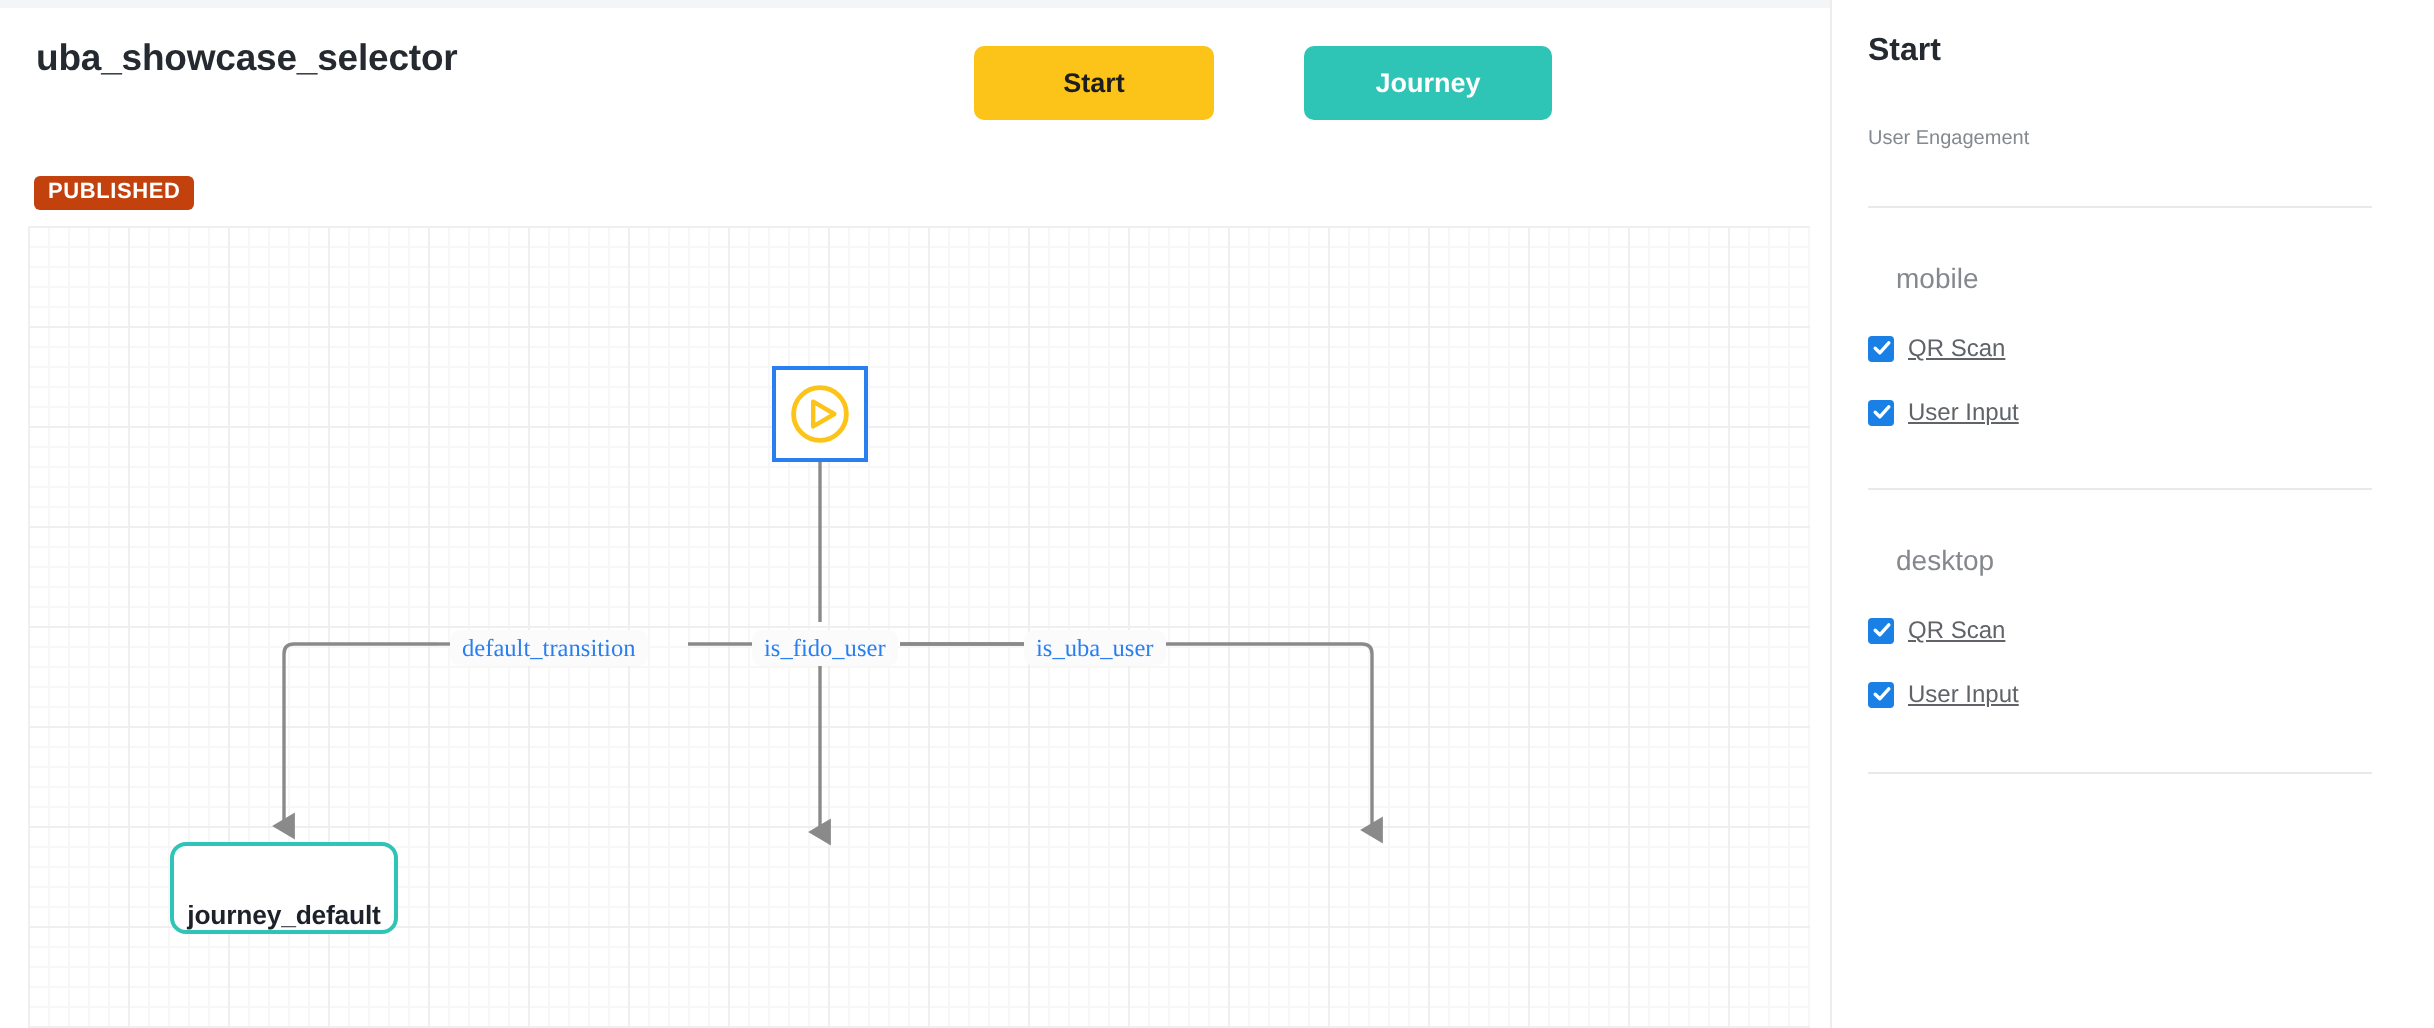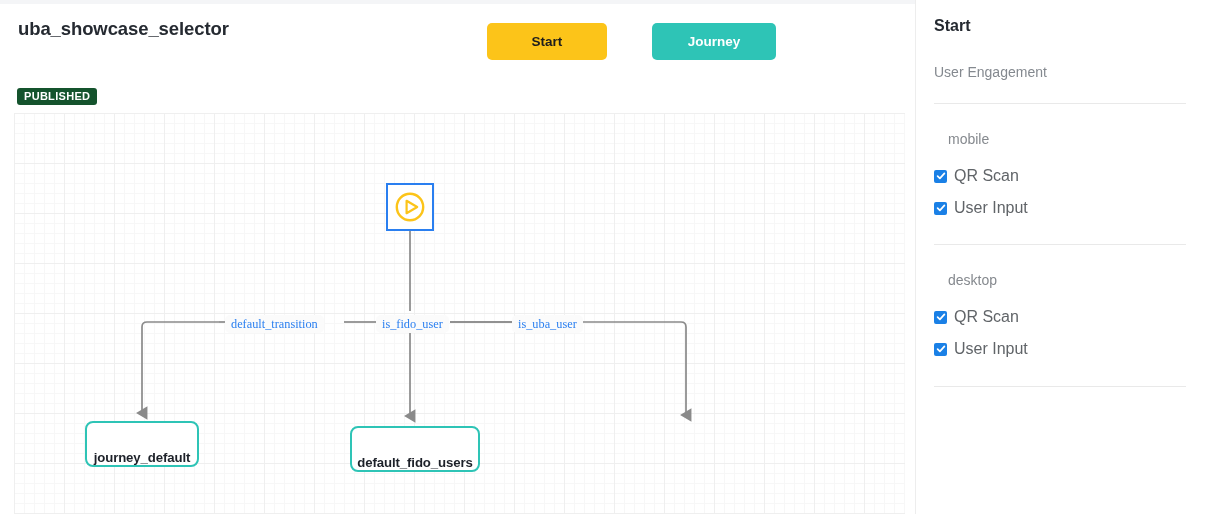--- a/index.html
+++ b/index.html
@@ -22,21 +22,21 @@
     position: absolute; left: 18px; top: 18px;
     font-size: 18.5px; font-weight: 700; color: #252a31;
     letter-spacing: -0.1px;
   }
   .subtitle {
     position: absolute; left: 18px; top: 43px; width: 300px;
     font-size: 13.2px; line-height: 19px; color: #8b9199; font-weight: 400;
   }
   .badge {
     position: absolute; left: 17px; top: 88px;
-    background: #14532d; color: #ffffff;
+    background: #c2410c; color: #ffffff;
     font-size: 11px; font-weight: 600; letter-spacing: 0.3px;
     padding: 3px 7px 3px 7px; border-radius: 3px; line-height: 1;
   }
 
   .btnrow { position: absolute; left: 487px; top: 23px; display: flex; gap: 17px; }
   .btn {
     border: none; border-radius: 5px;
     font-family: "Liberation Sans", sans-serif;
     font-size: 13.5px; font-weight: 700;
     height: 37px; cursor: pointer;
@@ -97,21 +97,21 @@
   .sidebar {
     position: absolute; left: 915px; top: 0; width: 302px; height: 514px;
     background: #ffffff; border-left: 1px solid #ededed;
   }
   .sb-title {
     position: absolute; left: 18px; top: 17px;
     font-size: 16px; font-weight: 700; color: #252a31;
   }
   .sb-sub {
     position: absolute; left: 18px; top: 64px;
-    font-size: 14px; color: #84898f; font-weight: 400;
+    font-size: 10px; color: #84898f; font-weight: 400;
   }
   .sb-div { position: absolute; left: 18px; width: 252px; height: 1px; background: #e9e9e9; }
   .d1 { top: 103px; }
   .d2 { top: 244px; }
   .d3 { top: 386px; }
 
   .sb-group-label {
     position: absolute; left: 32px;
     font-size: 14px; color: #85898e; font-weight: 400;
   }
@@ -121,21 +121,21 @@
   .cbrow { position: absolute; left: 18px; display: flex; align-items: center; gap: 7px; }
   .cb-m1 { top: 167px; }
   .cb-m2 { top: 199px; }
   .cb-d1 { top: 308px; }
   .cb-d2 { top: 340px; }
   .cbox {
     width: 13px; height: 13px; border-radius: 2px; background: #1a80e6;
     display: flex; align-items: center; justify-content: center; flex: none;
   }
   .cbox svg { display: block; }
-  .cblabel { font-size: 16px; color: #606468; font-weight: 400; white-space: nowrap; }
+  .cblabel { font-size: 12px; color: #606468; font-weight: 400; white-space: nowrap; text-decoration: underline; }
 </style>
 </head>
 <body>
 
 <div id="app">
 
   <div class="topstrip"></div>
 
   <div class="main">
 
@@ -176,23 +176,20 @@
           <svg width="32" height="32" viewBox="0 0 32 32">
             <circle cx="16" cy="16" r="13.2" fill="none" stroke="#fcc419" stroke-width="2.4"></circle>
             <path d="M12.6,9.8 L23.2,16 L12.6,22.2 Z" fill="none" stroke="#fcc419" stroke-width="2.2" stroke-linejoin="round"></path>
           </svg>
         </span>
       </div>
 
       <div class="node jnode n-journey-default">
         <span>journey_default</span>
       </div>
-      <div class="node jnode n-default-fido">
-        <span>default_fido_users</span>
-      </div>
 
       <div class="elabel l-default-transition">default_transition</div>
       <div class="elabel l-is-fido-user">is_fido_user</div>
       <div class="elabel l-is-uba-user">is_uba_user</div>
 
     </div>
   </div>
 
   <div class="sidebar">
     <div class="sb-title">Start</div>

